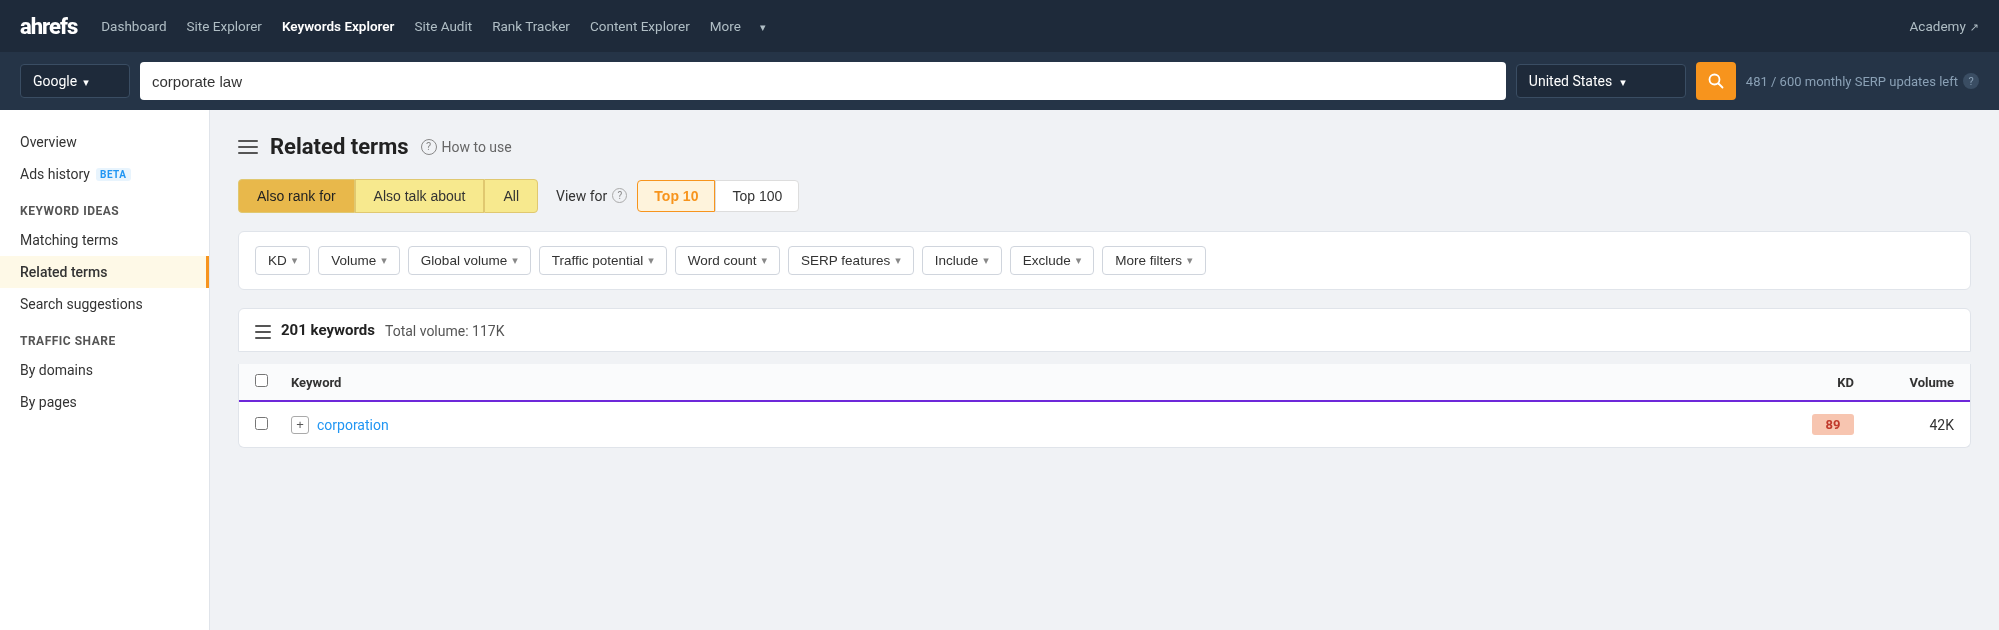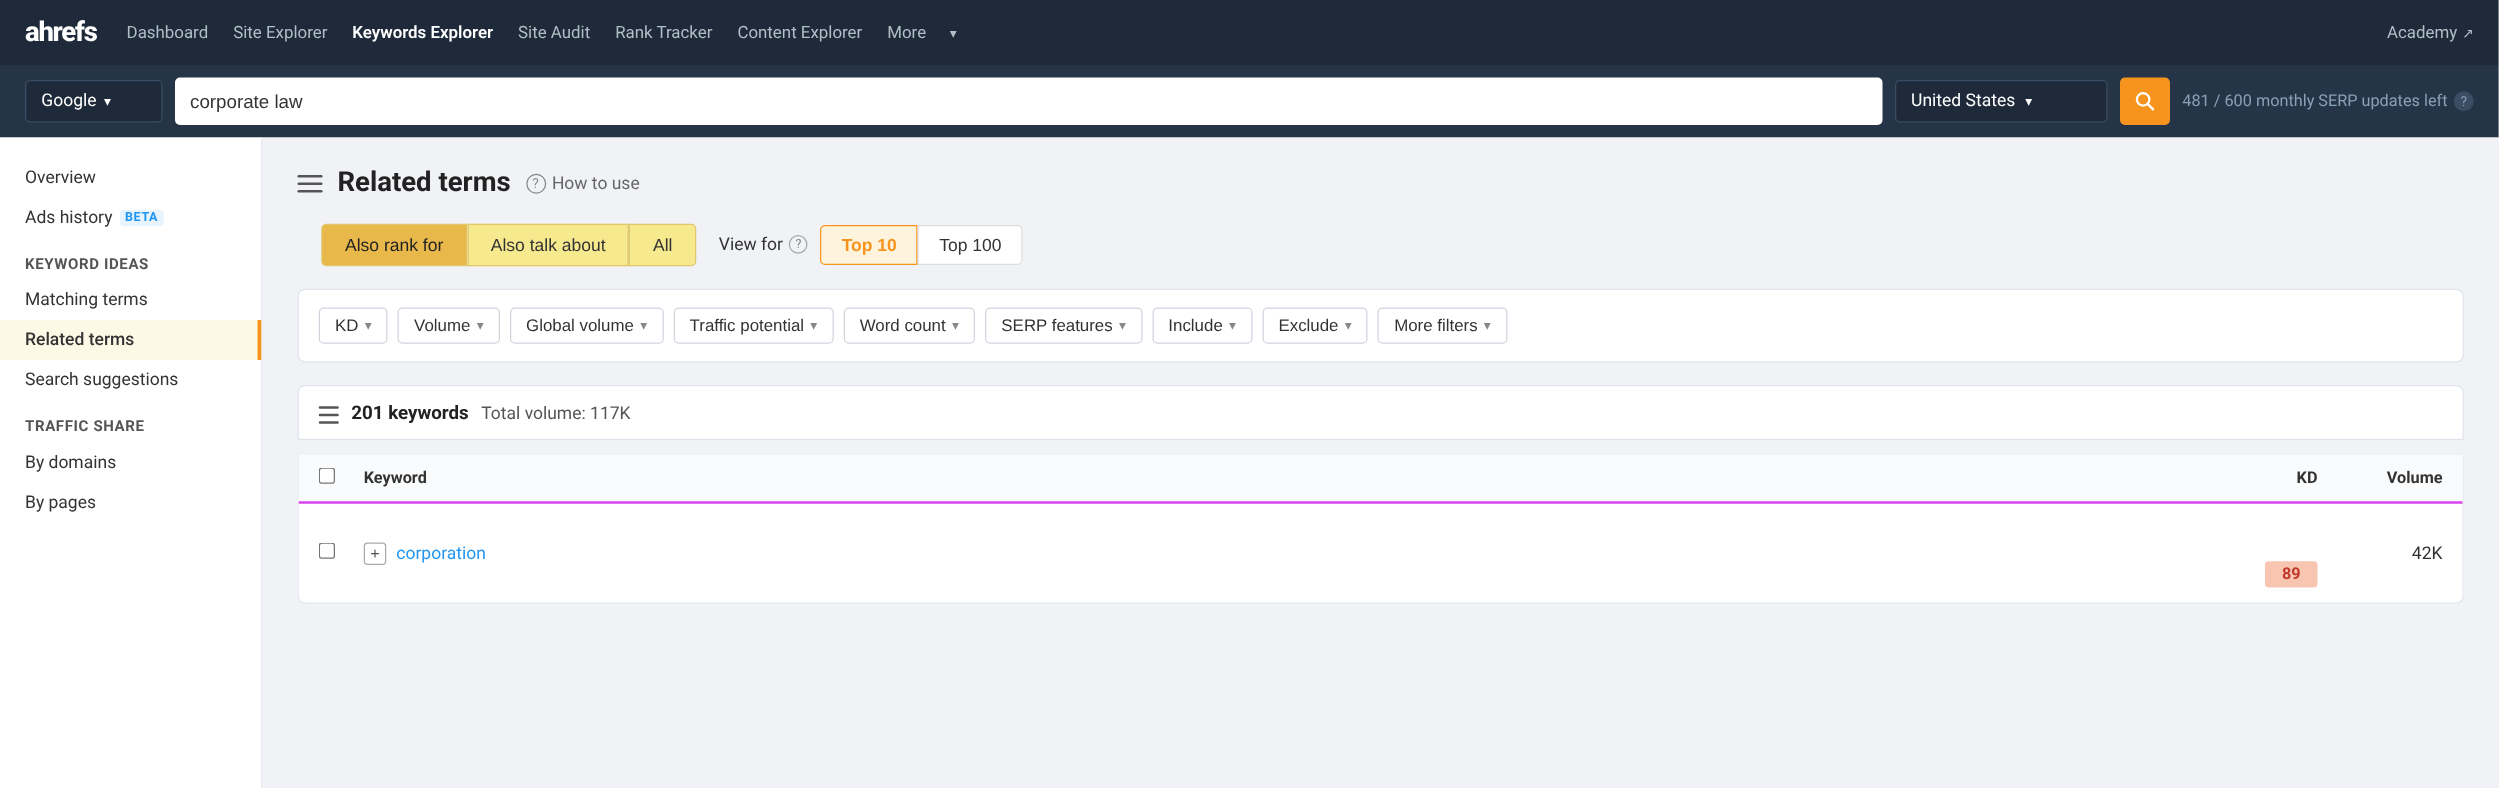--- a/index.html
+++ b/index.html
@@ -230,21 +230,20 @@
       font-size: 14px;
       cursor: pointer;
     }
 
     
     .tab-row {
       display: flex;
       align-items: center;
       gap: 0;
       margin-bottom: 18px;
-      margin-left: 19px;
     }
     .tab-btn {
       padding: 8px 18px;
       font-size: 14px;
       font-weight: 500;
       cursor: pointer;
       border: 1px solid #e0c870;
       background: #f7e98e;
       color: #333;
     }
@@ -335,21 +334,21 @@
     .table-wrapper {
       background: white;
       border: 1px solid #e0e4ea;
       border-top: none;
       border-radius: 0 0 6px 6px;
     }
     .table-header-row {
       display: flex;
       align-items: center;
       padding: 10px 16px;
-      border-bottom: 2px solid #d946ef;
+      border-bottom: 2px solid #6d28d9;
       background: #fafbfc;
     }
     .table-col-keyword {
       flex: 1;
       font-size: 13px;
       font-weight: 700;
       color: #333;
       display: flex;
       align-items: center;
       gap: 8px;
@@ -403,21 +402,20 @@
     }
     .kd-badge {
       background: #f7c5b0;
       color: #c0392b;
       font-size: 13px;
       font-weight: 700;
       padding: 3px 10px;
       border-radius: 3px;
       min-width: 42px;
       text-align: center;
-      margin-top: 34px;
     }
     .volume-cell {
       font-size: 14px;
       color: #333;
       min-width: 70px;
       text-align: right;
     }
     .checkbox-cell {
       width: 24px;
       margin-right: 4px;

